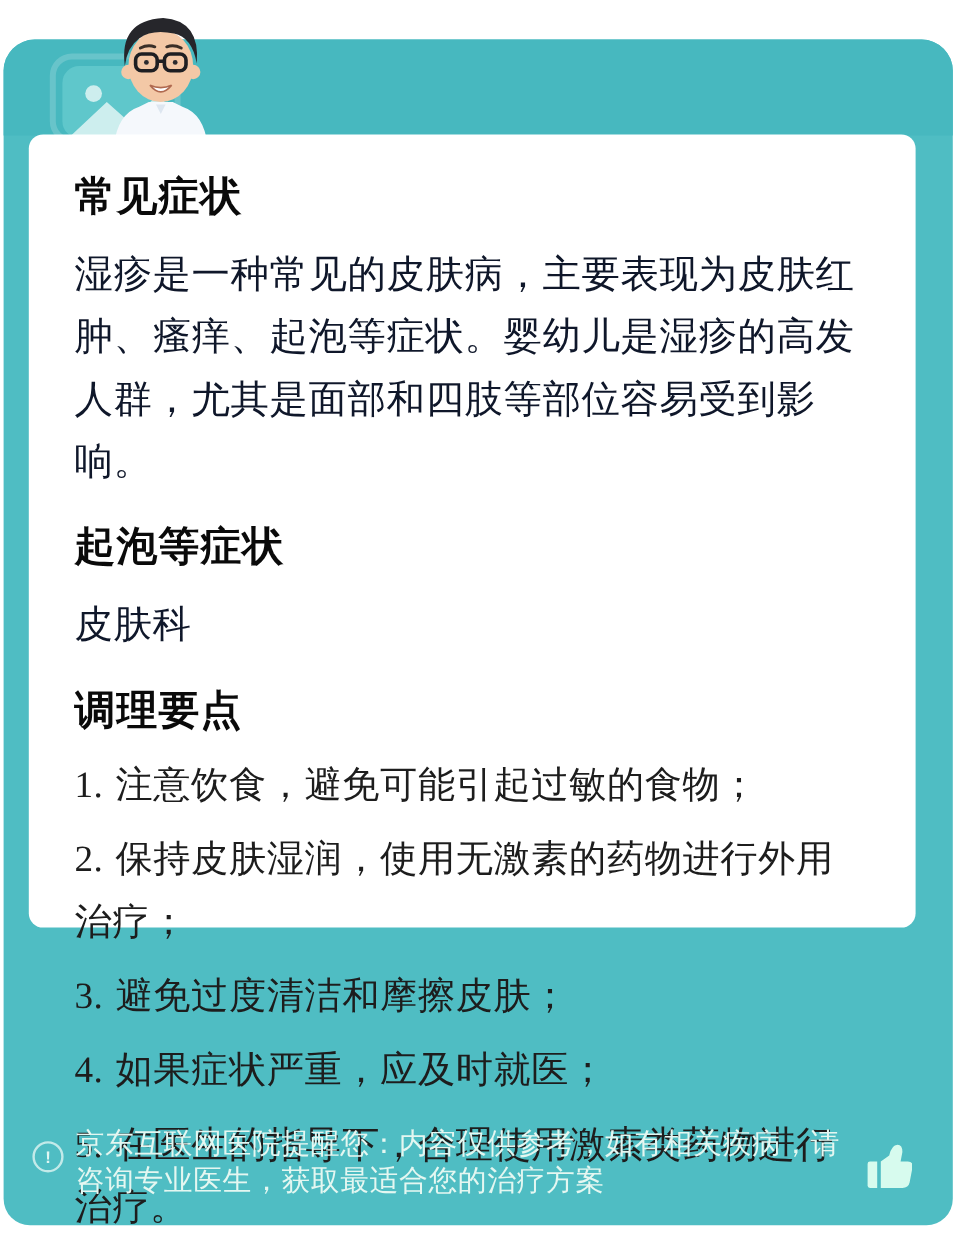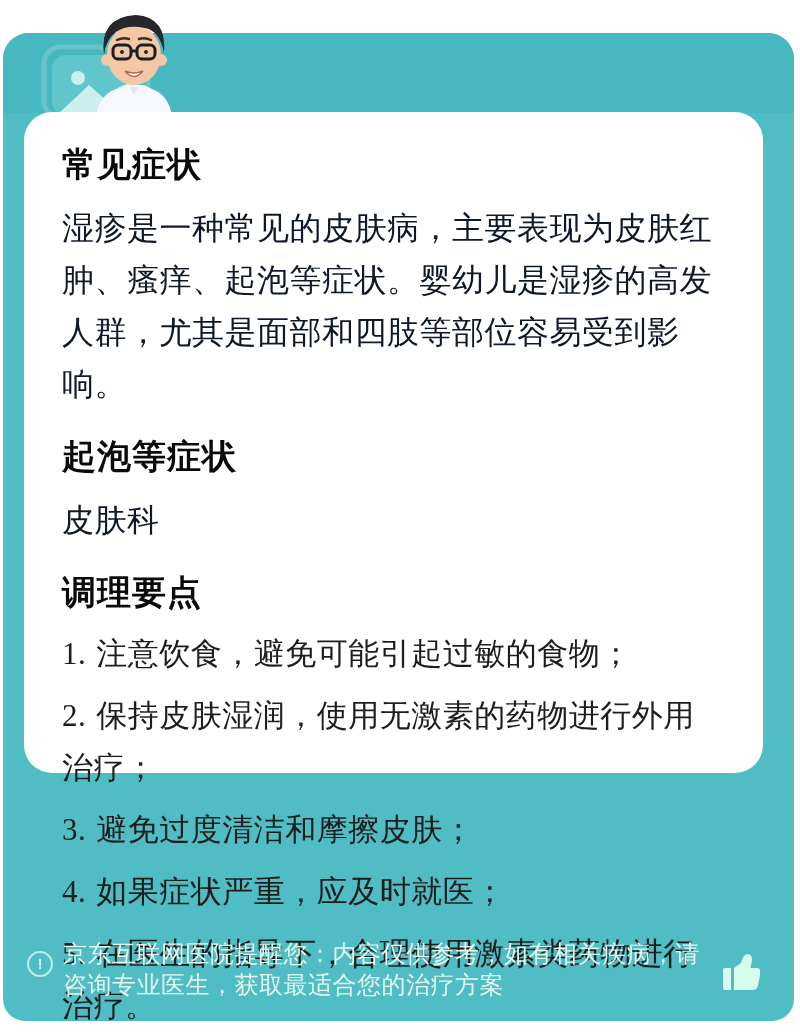--- a/index.html
+++ b/index.html
@@ -21,21 +21,21 @@
   .page-title{
     position:absolute;left:147px;top:17px;
     font-size:40px;font-weight:bold;color:#ffffff;
     letter-spacing:1px;
     text-shadow:0 2px 3px rgba(0,60,60,0.18);
     white-space:nowrap;
   }
   .avatar-wrap{position:absolute;left:34px;top:-30px;width:162px;height:118px;}
   .card{
     position:absolute;left:21px;top:79px;width:739px;height:661px;
-    background:#ffffff;border-radius:28px;
+    background:#ffffff;border-radius:12px;
     padding:24px 40px 0 38px;box-sizing:border-box;
   }
   .card h2{
     margin:24px 0 12px;font-size:34px;line-height:44px;
     font-weight:bold;color:#0a0a0a;letter-spacing:1px;
   }
   .card h2:first-child{margin-top:6px;}
   .card p{
     margin:16px 0 10px;font-size:32px;line-height:52px;color:#0f172a;
     letter-spacing:0.5px;

